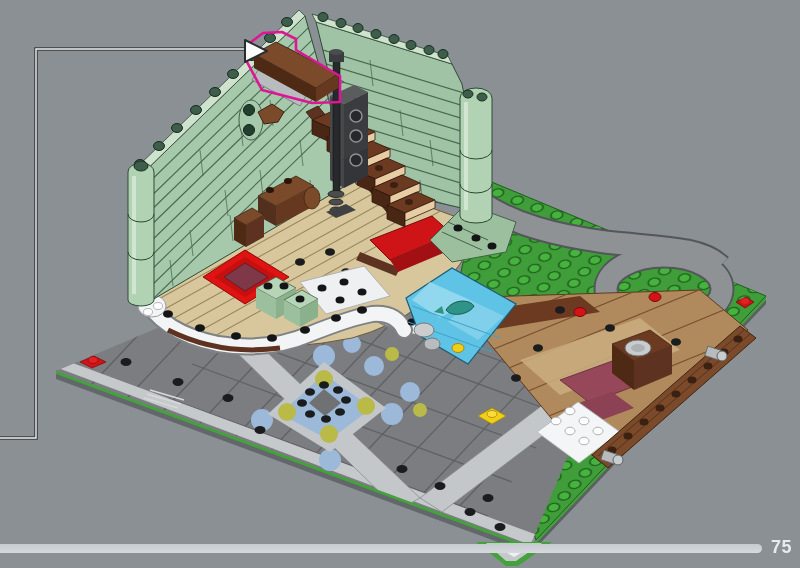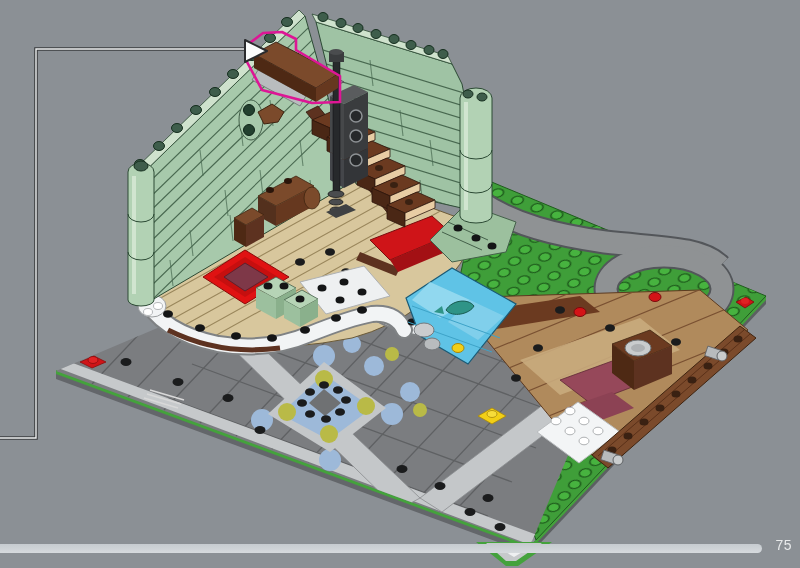--- a/index.html
+++ b/index.html
@@ -6,21 +6,21 @@
   body{font-family:"Liberation Sans",sans-serif;background:#8b9095;}
   #stage{position:relative;width:800px;height:568px;overflow:hidden;background:#8b9095;}
   #scene{position:absolute;left:0;top:0;}
   #progress-bar{
     position:absolute;left:0;top:544px;width:762px;height:9px;
     background:linear-gradient(180deg,#c6cbd0,#d6dadd);
     border-radius:0 5px 5px 0;
   }
   #page-number{
     position:absolute;top:537px;right:8px;
-    font-size:14px;font-weight:400;color:#e8eaeb;letter-spacing:.5px;
+    font-size:18px;font-weight:700;color:#e8eaeb;letter-spacing:.5px;
   }
 </style>
 </head>
 <body>
 
 <div id="stage">
 
 <svg id="scene" width="800" height="568" viewBox="0 0 800 568">
   <defs>
     <clipPath id="clipStreet">

